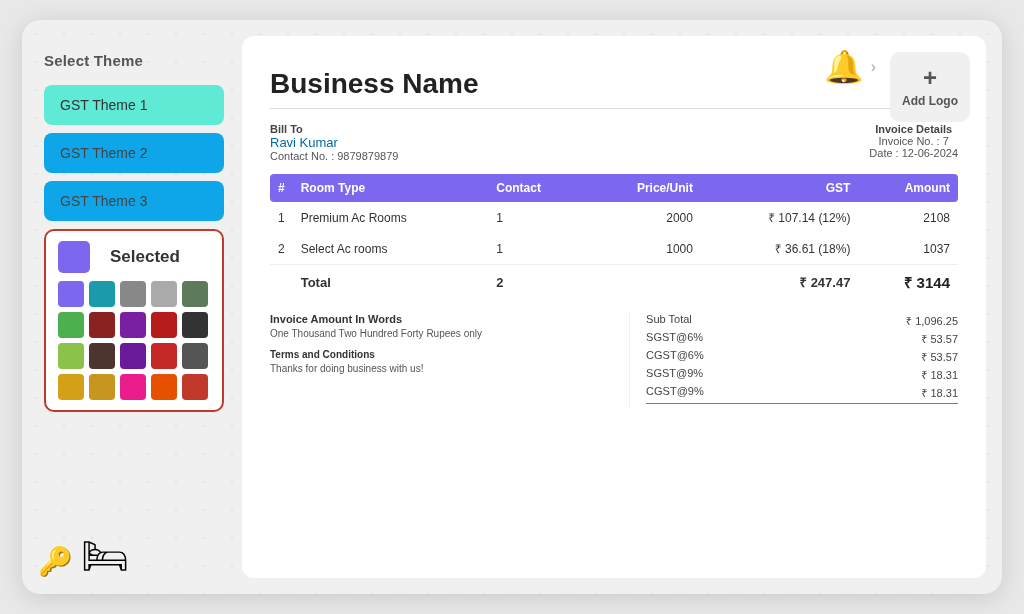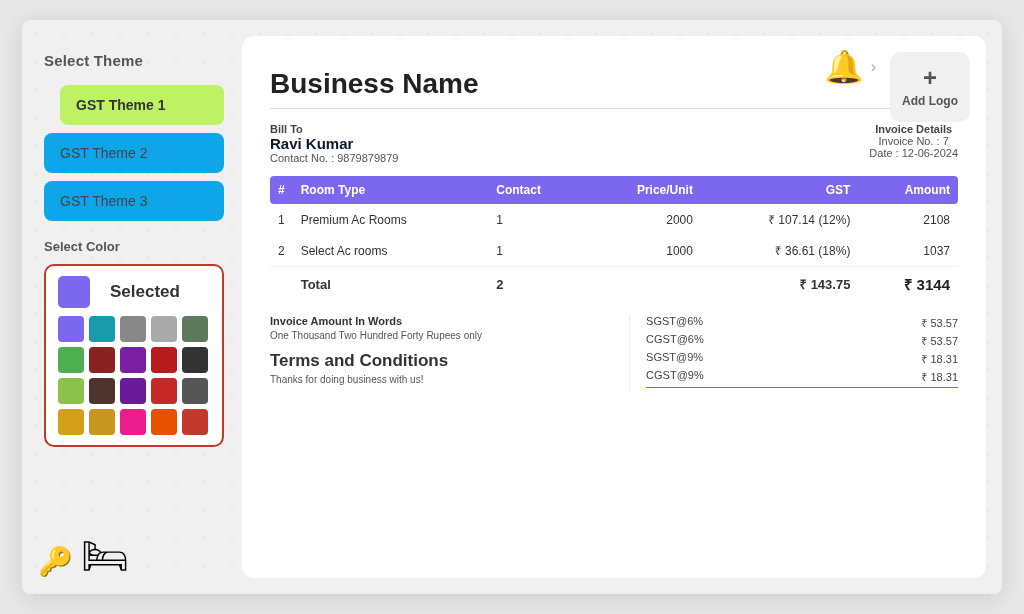--- a/index.html
+++ b/index.html
@@ -10,21 +10,21 @@
       height: 614px;
       overflow: hidden;
       display: flex;
       align-items: center;
       justify-content: center;
     }
     .main-container {
       width: 980px;
       height: 574px;
       background: #f0f0f0;
-      border-radius: 8px;
+      border-radius: 18px;
       display: flex;
       position: relative;
       overflow: hidden;
       box-shadow: 0 4px 24px rgba(0,0,0,0.13);
     }
     
     .bg-pattern {
       position: absolute;
       top: 0; left: 0; right: 0; bottom: 0;
       background-image: radial-gradient(circle, #ccc 1px, transparent 1px);
@@ -51,24 +51,23 @@
       background: #0ea5e9;
       border-radius: 8px;
       padding: 12px 16px;
       margin-bottom: 8px;
       font-size: 14px;
       font-weight: 500;
       color: #444;
       cursor: pointer;
     }
     .theme-item.active {
-      background: #bef264;
+      background: #5eead4;
       color: #333;
-      font-weight: 700;
-      margin-left: 16px;
+      font-weight: 400;
     }
     .select-color-title {
       font-size: 13px;
       font-weight: 600;
       color: #555;
       margin-top: 18px;
       margin-bottom: 10px;
     }
     .color-selector-box {
       background: #fff;
@@ -177,23 +176,23 @@
       justify-content: space-between;
       margin-bottom: 4px;
       gap: 36px;
     }
     .bill-to-section .bill-to-label {
       font-size: 11px;
       font-weight: 600;
       color: #444;
     }
     .bill-to-section .customer-name {
-      font-size: 15px;
-      font-weight: 700;
-      color: #0f172a;
+      font-size: 13px;
+      font-weight: 400;
+      color: #0369a1;
     }
     .bill-to-section .contact {
       font-size: 11px;
       color: #555;
     }
     .invoice-details-section {
       text-align: center;
     }
     .invoice-details-section .inv-details-label {
       font-size: 11px;
@@ -269,21 +268,21 @@
       font-weight: 700;
       color: #333;
       margin-bottom: 3px;
     }
     .inv-amount-words {
       font-size: 10px;
       color: #555;
       margin-bottom: 10px;
     }
     .terms-label {
-      font-size: 17px;
+      font-size: 10px;
       font-weight: 700;
       color: #333;
       margin-bottom: 3px;
     }
     .terms-text {
       font-size: 10px;
       color: #555;
     }
     .tax-row {
       display: flex;
@@ -311,21 +310,20 @@
         <span>GST Theme 1</span>
       </div>
       <div class="theme-item">
         <span>GST Theme 2</span>
       </div>
       <div class="theme-item">
         <span>GST Theme 3</span>
       </div>
     </div>
 
-    <div class="select-color-title">Select Color</div>
 
     <div class="color-selector-box">
       <div class="selected-color-row">
         <div class="selected-swatch"></div>
         <span class="selected-label">Selected</span>
       </div>
       <div class="color-grid" id="color-grid">
       <div class="color-swatch" style="background: rgb(123, 104, 238);"></div>
           <div class="color-swatch" style="background: rgb(26, 154, 171);"></div>
           <div class="color-swatch" style="background: rgb(136, 136, 136);"></div>
@@ -410,35 +408,39 @@
     <td>1</td>
     <td class="right">1000</td>
     <td class="right">₹ 36.61 (18%)</td>
     <td class="right">1037</td>
   </tr>
           <tr class="total-row">
   <td></td>
   <td>Total</td>
   <td>2</td>
   <td class="right"></td>
-  <td class="right">₹ 143.75</td>
+  <td class="right">₹ 247.47</td>
   <td class="right total-amount">₹ 3144</td>
 </tr>
         </tbody>
     </table>
 
     <div class="bottom-section">
       <div class="left-bottom">
         <div class="inv-amount-label">Invoice Amount In Words</div>
         <div class="inv-amount-words">One Thousand Two Hundred Forty Rupees only</div>
         <div class="terms-label">Terms and Conditions</div>
         <div class="terms-text">Thanks for doing business with us!</div>
       </div>
       <div class="right-bottom" id="tax-rows-container">
 
+      <div class="tax-row">
+            <span>Sub Total</span>
+            <span>₹ 1,096.25</span>
+          </div>
           <div class="tax-row">
             <span>SGST@6%</span>
             <span>₹ 53.57</span>
           </div>
           <div class="tax-row">
             <span>CGST@6%</span>
             <span>₹ 53.57</span>
           </div>
           <div class="tax-row">
             <span>SGST@9%</span>

